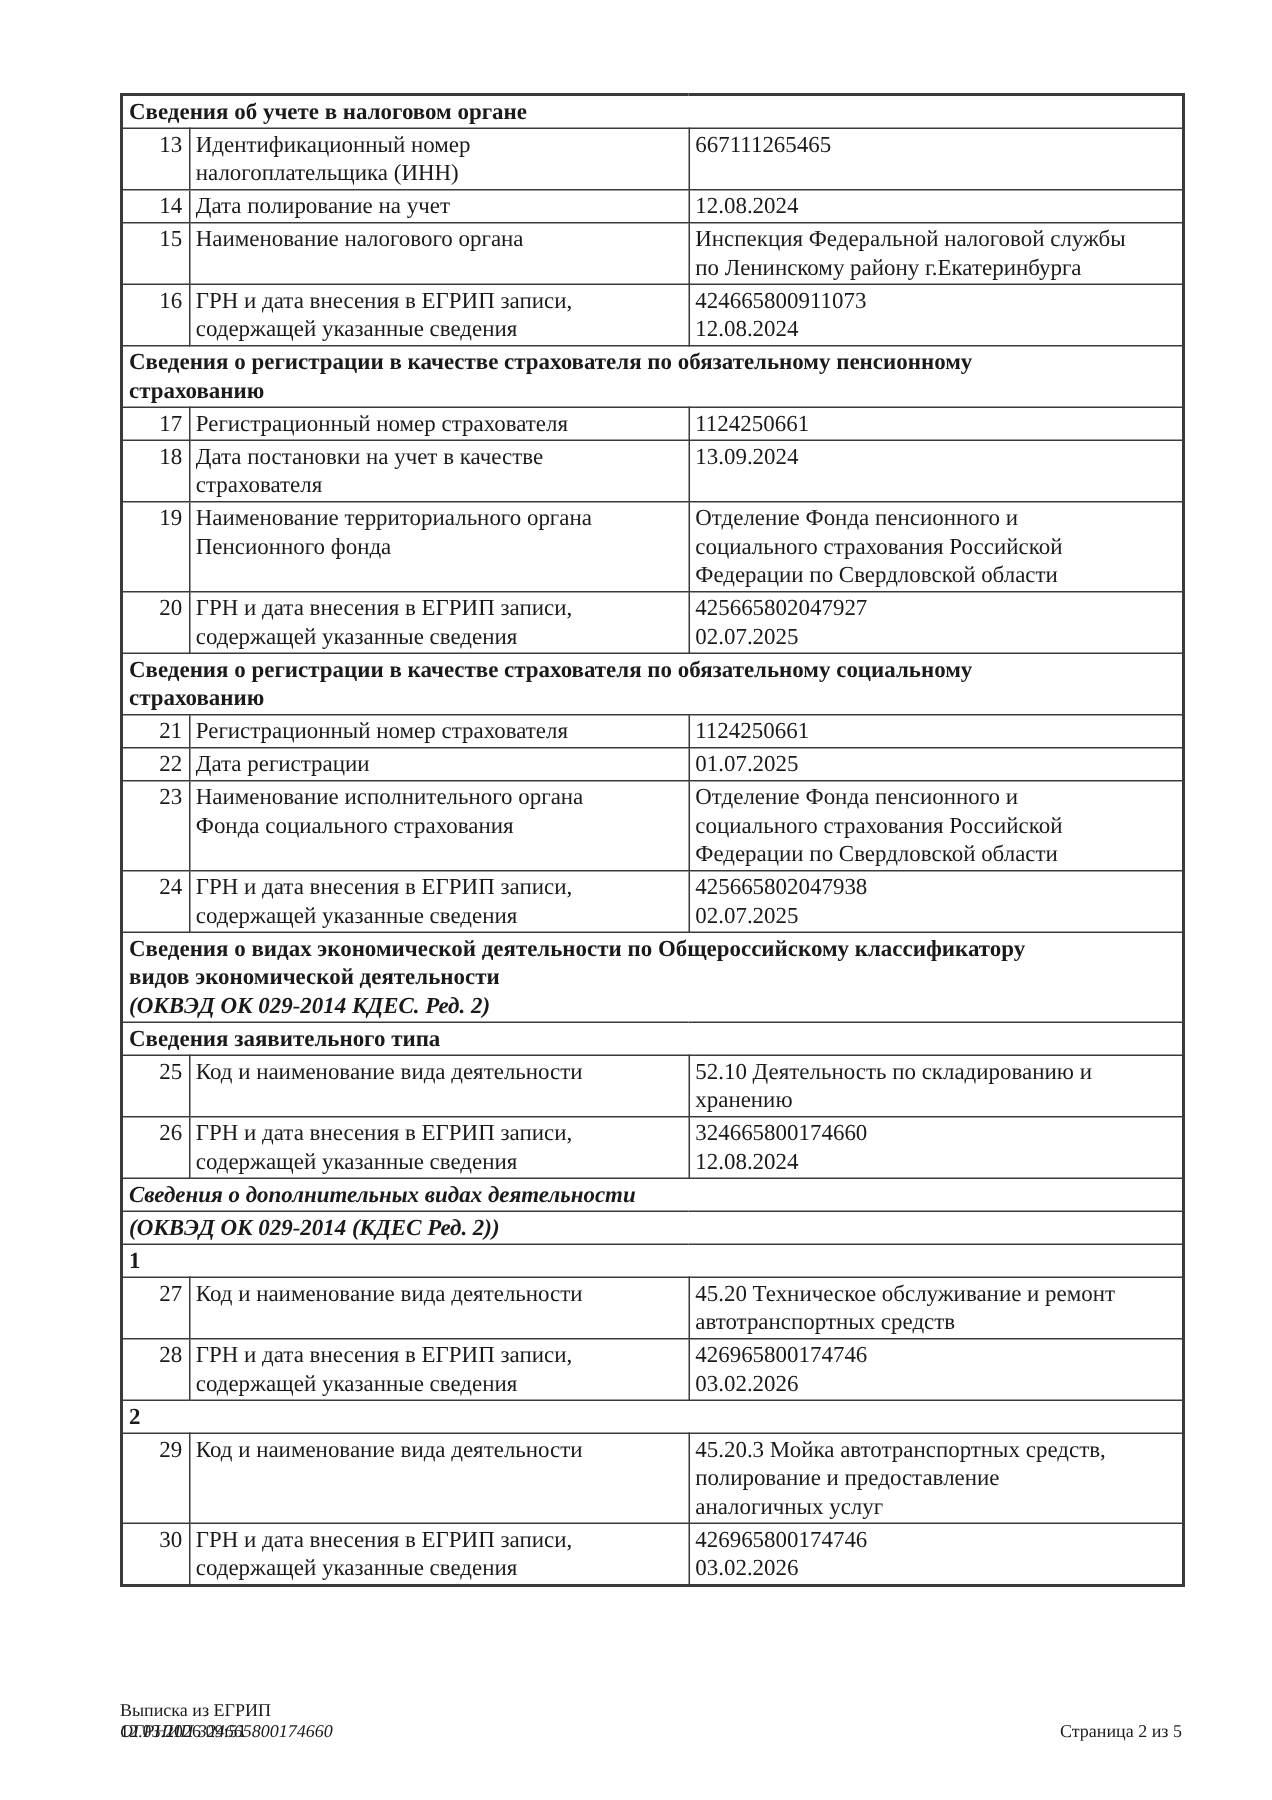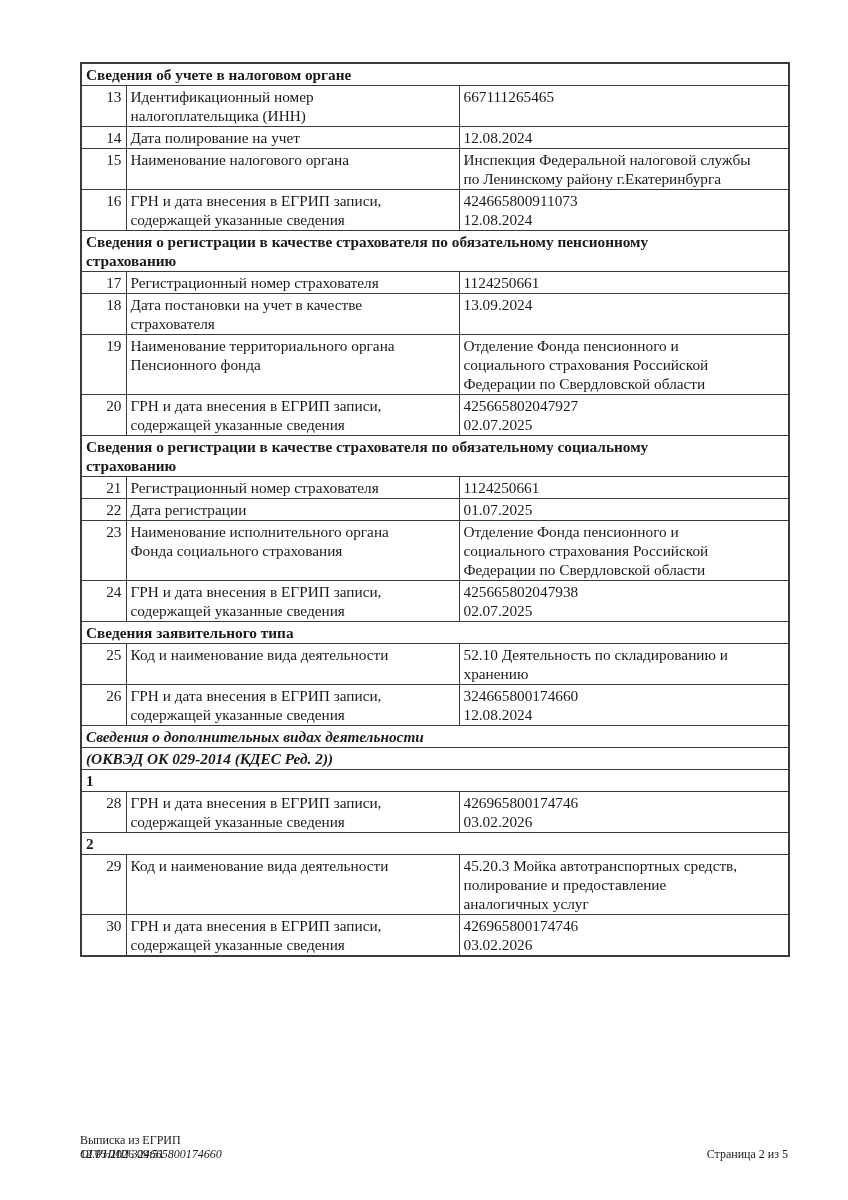--- a/index.html
+++ b/index.html
@@ -153,20 +153,27 @@
 Федерации по Свердловской области</td>
     </tr>
     <tr>
       <td class="num">24</td>
       <td class="lbl pre">ГРН и дата внесения в ЕГРИП записи,
 содержащей указанные сведения</td>
       <td class="val pre">425665802047938
 02.07.2025</td>
     </tr>
 
+    <tr>
+      <td colspan="3" class="sec">
+        <div class="pre">Сведения о видах экономической деятельности по Общероссийскому классификатору
+видов экономической деятельности</div>
+        <div class="ital">(ОКВЭД ОК 029-2014 КДЕС. Ред. 2)</div>
+      </td>
+    </tr>
 
     <tr>
       <td colspan="3" class="sec">Сведения заявительного типа</td>
     </tr>
 
 
     <tr>
       <td class="num">25</td>
       <td class="lbl pre">Код и наименование вида деятельности</td>
       <td class="val pre">52.10 Деятельность по складированию и
@@ -184,20 +191,26 @@
       <td colspan="3" class="sec ital">Сведения о дополнительных видах деятельности</td>
     </tr>
     <tr>
       <td colspan="3" class="sec ital">(ОКВЭД ОК 029-2014 (КДЕС Ред. 2))</td>
     </tr>
 
     <tr>
       <td colspan="3" class="sec">1</td>
     </tr>
 
+    <tr>
+      <td class="num">27</td>
+      <td class="lbl pre">Код и наименование вида деятельности</td>
+      <td class="val pre">45.20 Техническое обслуживание и ремонт
+автотранспортных средств</td>
+    </tr>
     <tr>
       <td class="num">28</td>
       <td class="lbl pre">ГРН и дата внесения в ЕГРИП записи,
 содержащей указанные сведения</td>
       <td class="val pre">426965800174746
 03.02.2026</td>
     </tr>
 
     <tr>
       <td colspan="3" class="sec">2</td>

